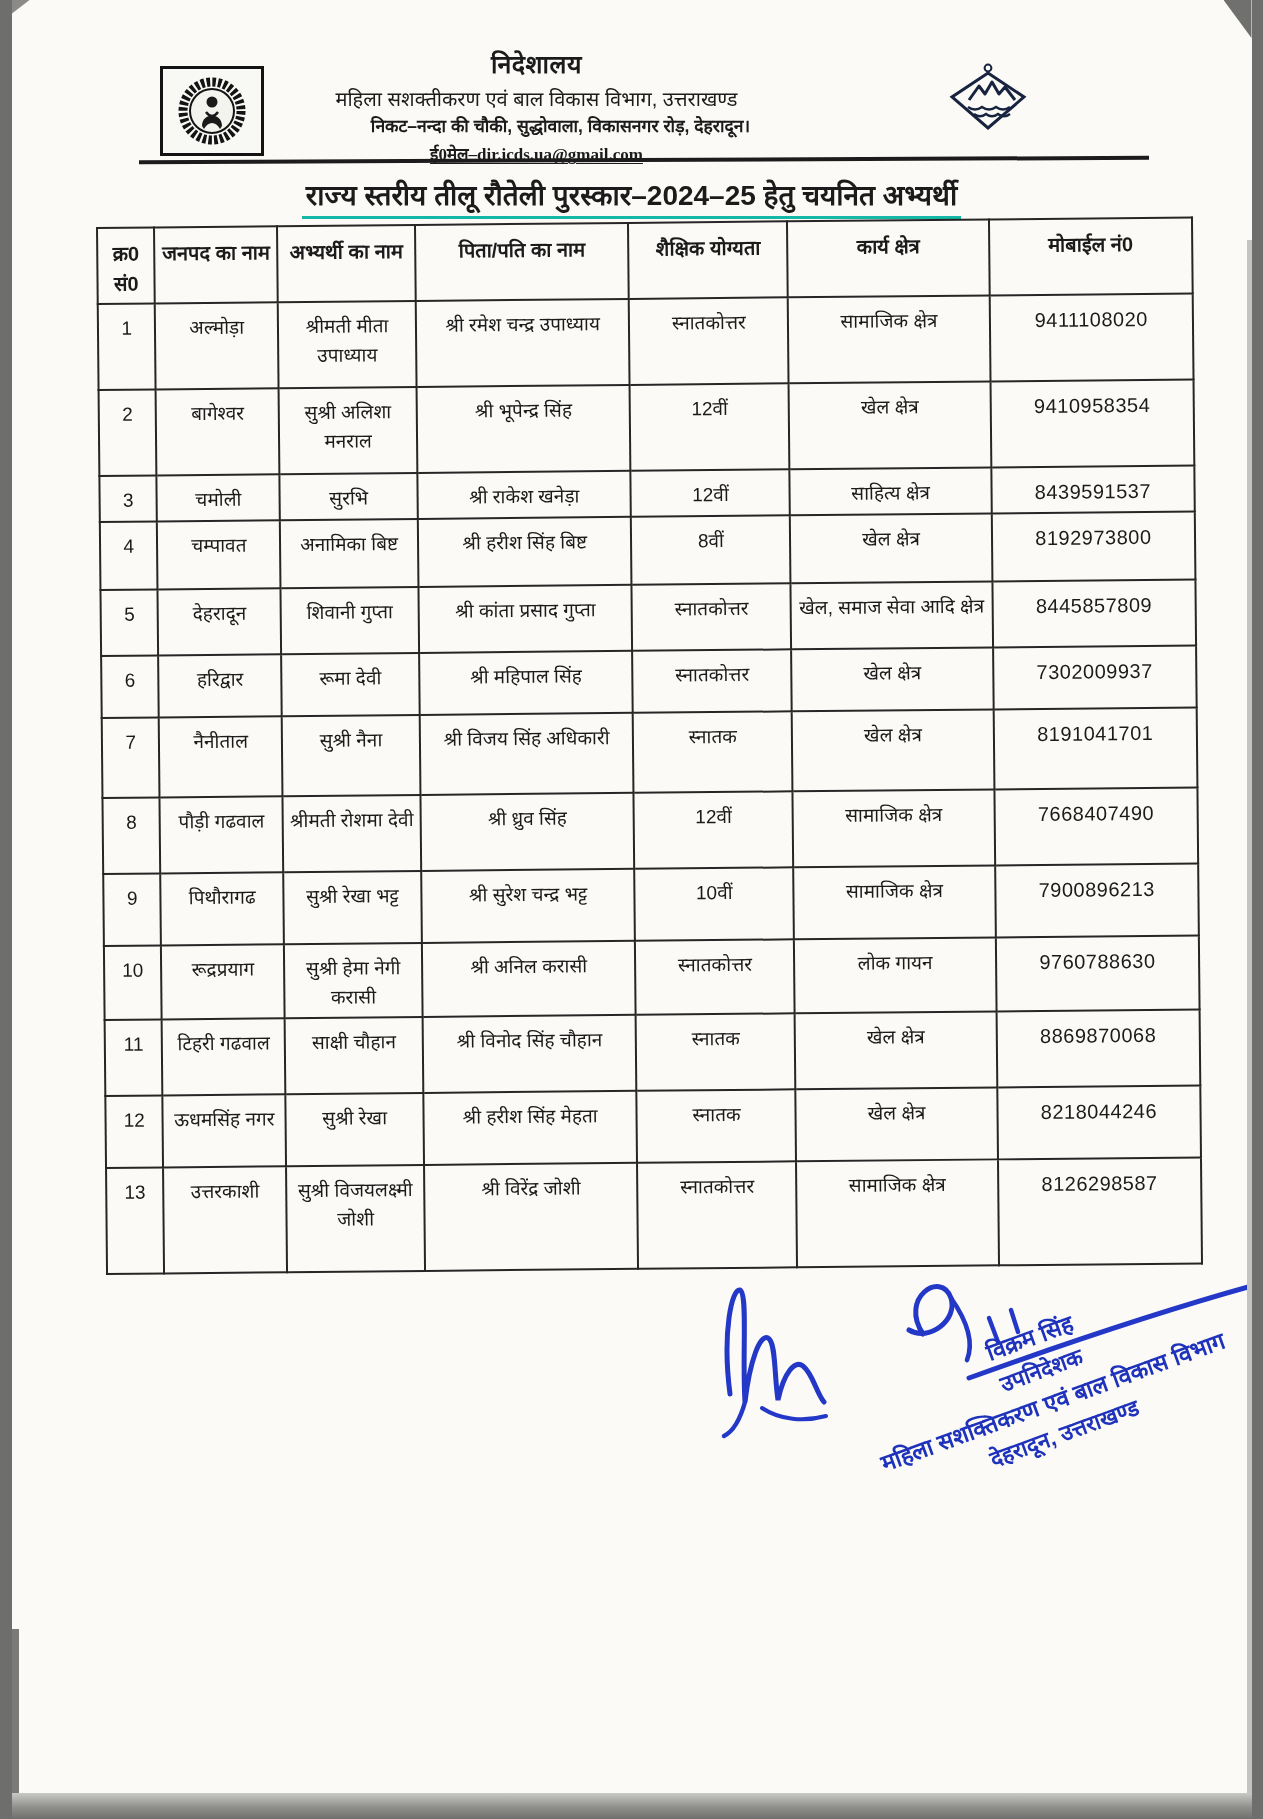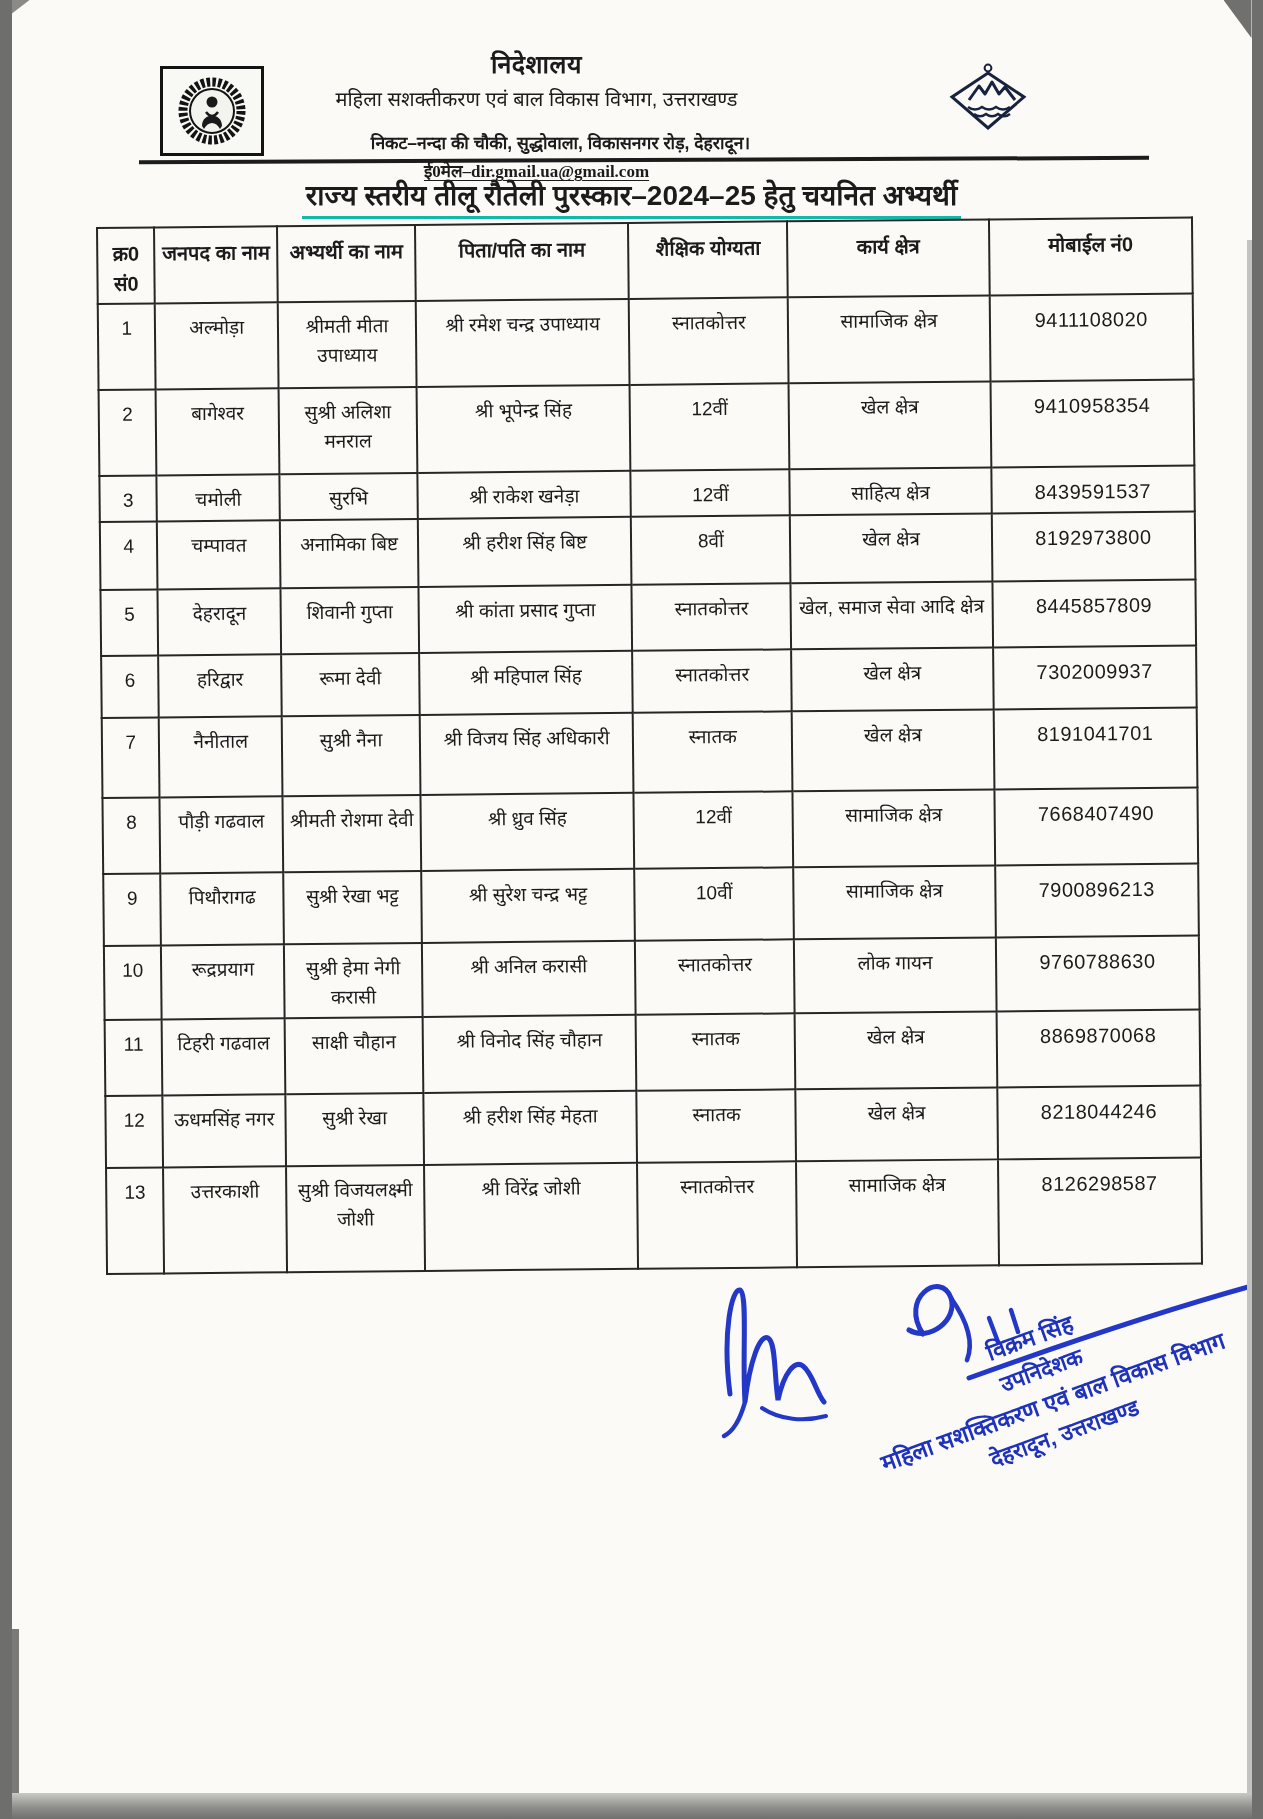--- a/index.html
+++ b/index.html
@@ -10,21 +10,21 @@
   }
   
   .seal{
     position:absolute;left:148px;top:66px;width:98px;height:84px;
     border:3px solid #131313;background:#f8f8f4;
     display:flex;align-items:center;justify-content:center;
   }
   .htext{position:absolute;left:200px;top:46px;width:650px;text-align:center;}
   .org1{font-size:25px;font-weight:bold;letter-spacing:.5px;}
   .org2{font-size:20px;font-weight:normal;margin-top:5px;}
-  .addr{font-size:17.5px;font-weight:600;margin-top:18px;padding-left:48px;}
+  .addr{font-size:17.5px;font-weight:600;margin-top:1px;padding-left:48px;}
   .email{font-size:17px;font-weight:bold;margin-top:5px;text-decoration:underline;text-underline-offset:3px;font-family:"Liberation Serif","DejaVu Serif",serif;}
   .emblem{position:absolute;left:933px;top:60px;width:86px;height:74px;}
   .rule{position:absolute;left:127px;top:158px;width:1010px;height:3.5px;background:#1c1c1c;transform:rotate(-0.25deg);}
   
   .title{position:absolute;left:0;right:0;top:175px;text-align:center;font-size:28px;font-weight:bold;}
   .title span{border-bottom:3px solid #14b8a6;padding:0 4px 5px;}
   
   .tablewrap{position:absolute;left:84px;top:227px;width:1097px;transform:rotate(-0.55deg);transform-origin:0 0;}
   table{border-collapse:collapse;width:100%;table-layout:fixed;}
   th,td{border:2.4px solid #262626;vertical-align:top;text-align:center;padding:9px 5px 4px;font-size:19px;line-height:1.55;overflow:hidden;}
@@ -78,21 +78,21 @@
       <circle cx="42" cy="28" r="5.5" fill="#1a1a1a"></circle>
       <path d="M32 52 C32 38 52 38 52 52 L50 55 C46 47 38 47 34 55 Z" fill="#1a1a1a"></path>
       <path d="M36 38 q6 8 12 0" fill="none" stroke="#1a1a1a" stroke-width="2.5"></path>
     </svg>
   </div>
 
   <div class="htext">
     <div class="org1">निदेशालय</div>
     <div class="org2">महिला सशक्तीकरण एवं बाल विकास विभाग, उत्तराखण्ड</div>
     <div class="addr">निकट–नन्दा की चौकी, सुद्धोवाला, विकासनगर रोड़, देहरादून।</div>
-    <div class="email">ई0मेल–dir.gmail.ua@gmail.com</div>
+    <div class="email">ई0मेल–dir.icds.ua@gmail.com</div>
   </div>
 
   <div class="emblem">
     <svg width="86" height="74" viewBox="0 0 86 74">
       <circle cx="43" cy="8" r="3.4" fill="none" stroke="#17233f" stroke-width="2"></circle>
       <path d="M43 13 L79 37 L43 68 L7 37 Z" fill="none" stroke="#17233f" stroke-width="3"></path>
       <path d="M24 40 L34 26 L40 34 L47 22 L54 34 L60 27 L70 40" fill="none" stroke="#17233f" stroke-width="3" stroke-linejoin="round"></path>
       <path d="M23 47 q7 5 14 0 q7 5 14 0 q7 5 14 0" fill="none" stroke="#17233f" stroke-width="2.6"></path>
       <path d="M29 54 q6 4.5 12 0 q6 4.5 12 0 q6 4.5 12 0" fill="none" stroke="#17233f" stroke-width="2.4"></path>
     </svg>

